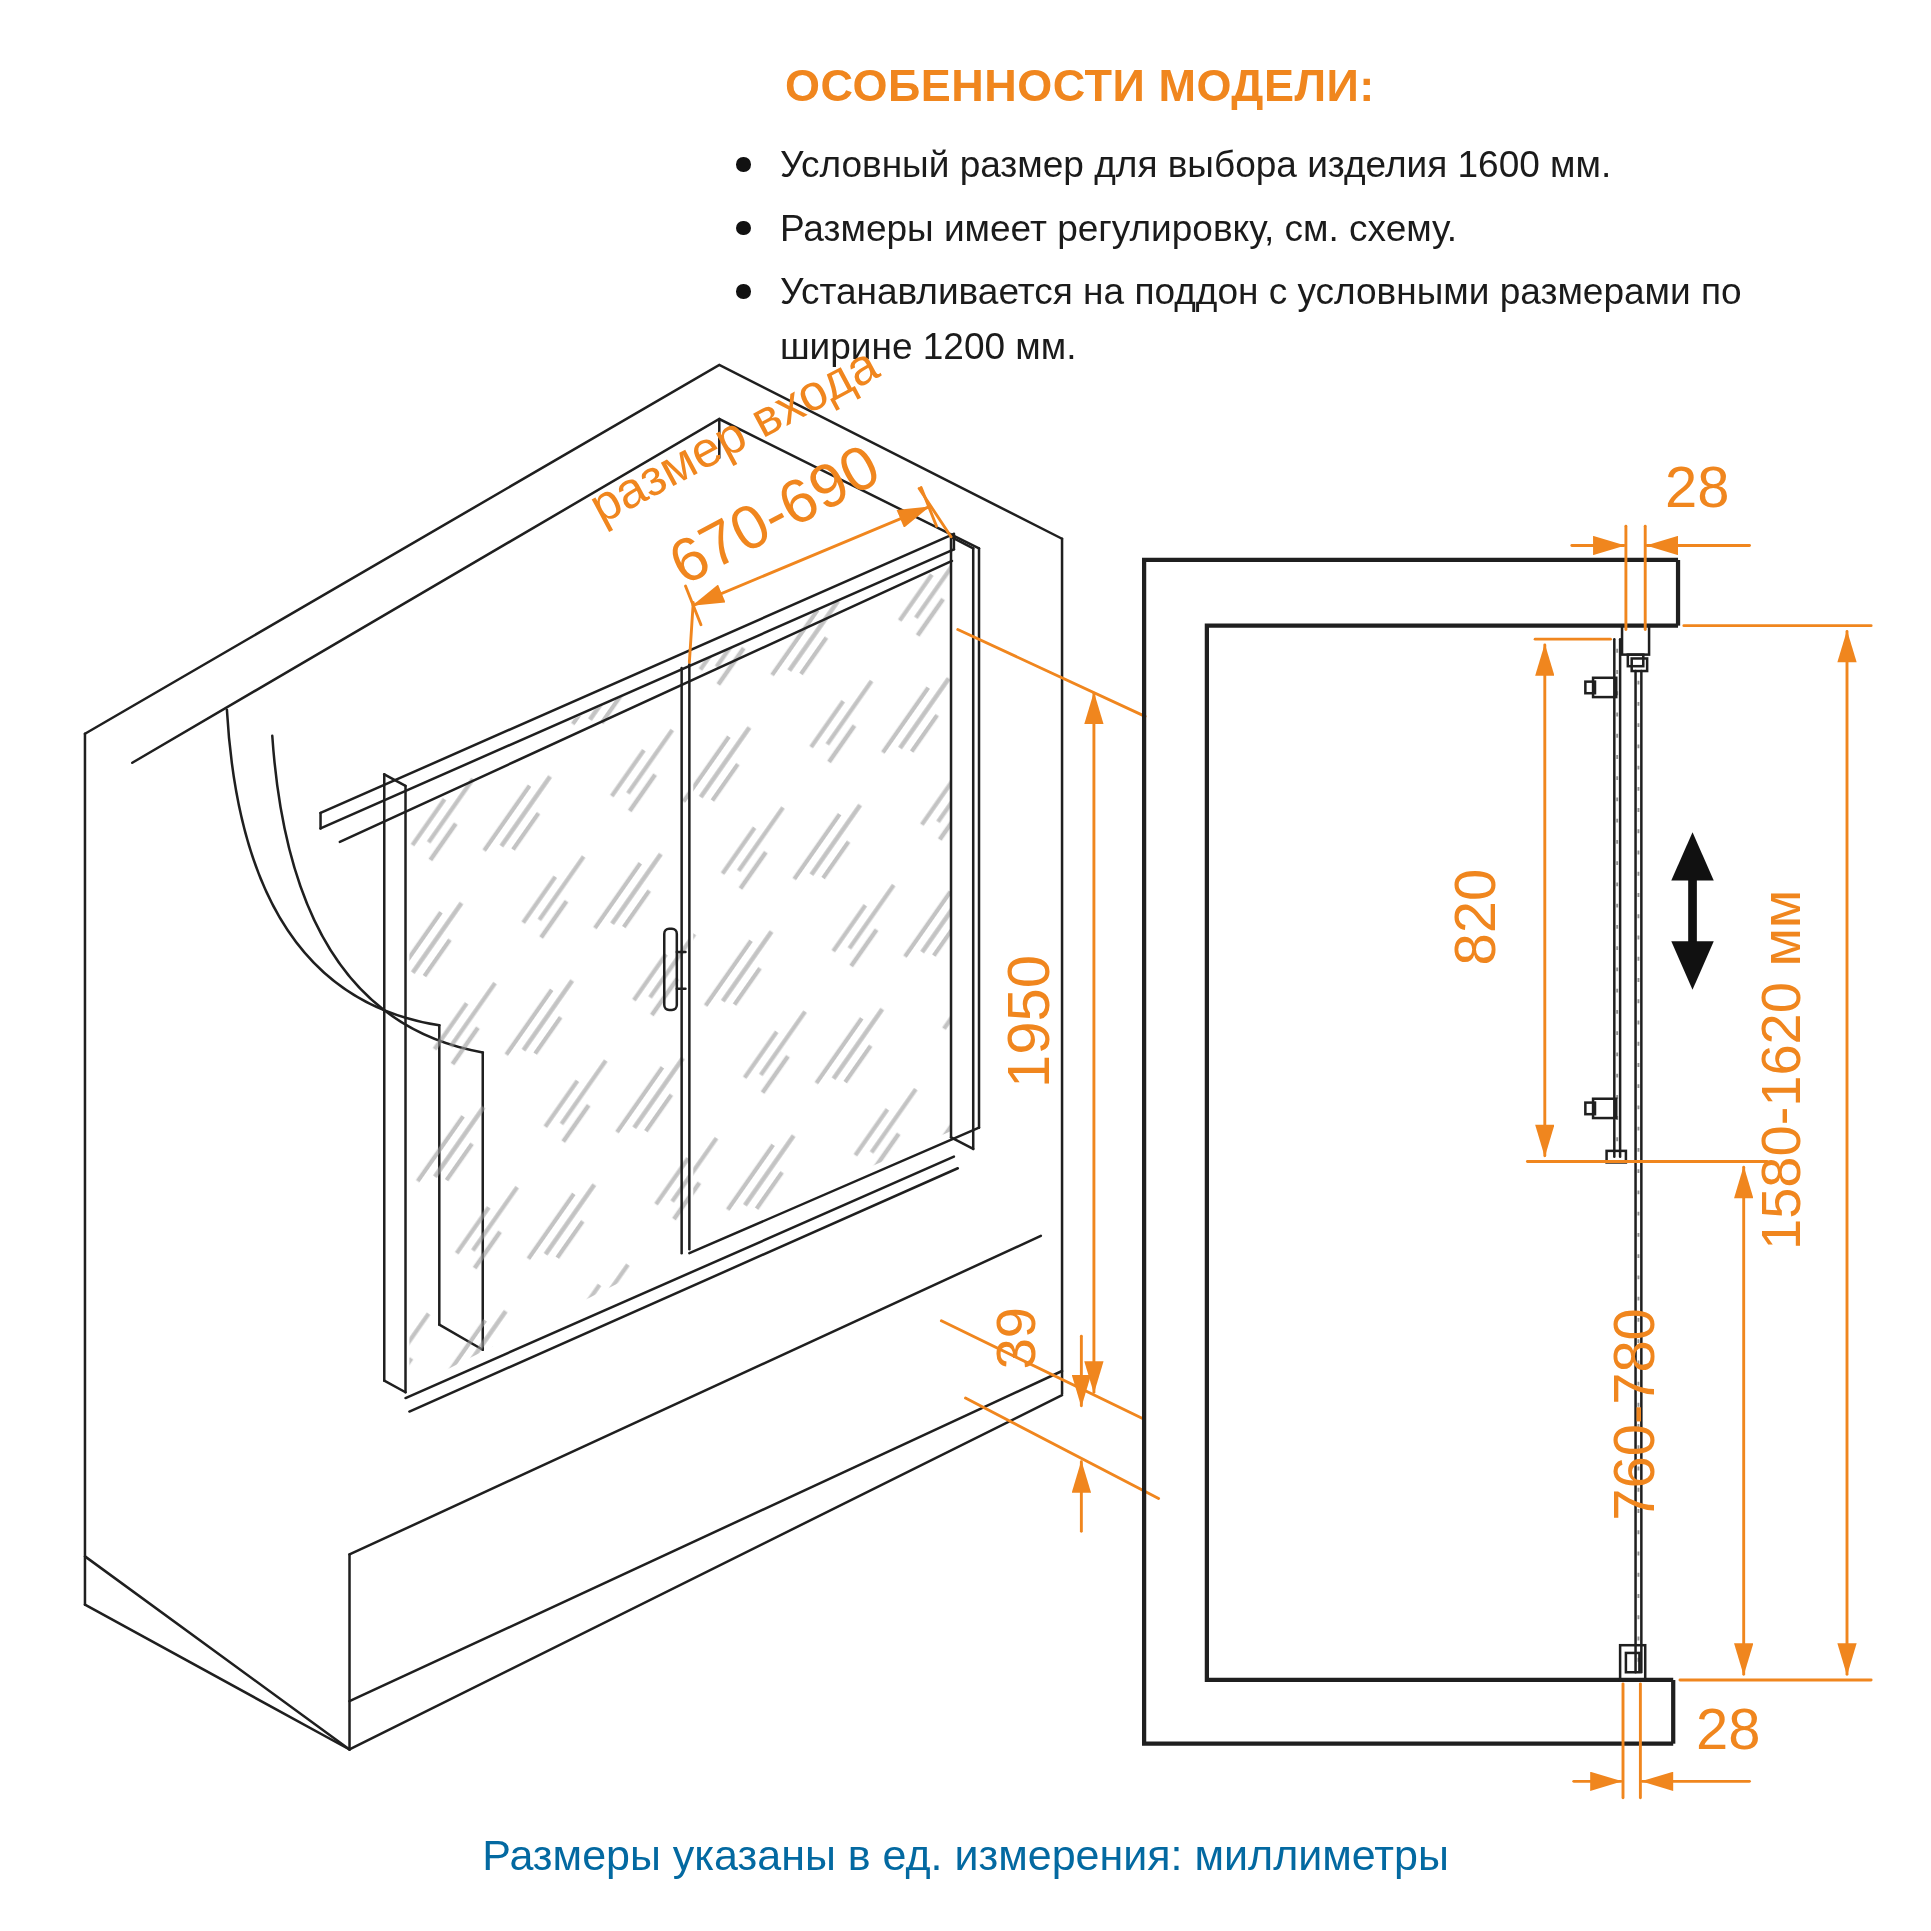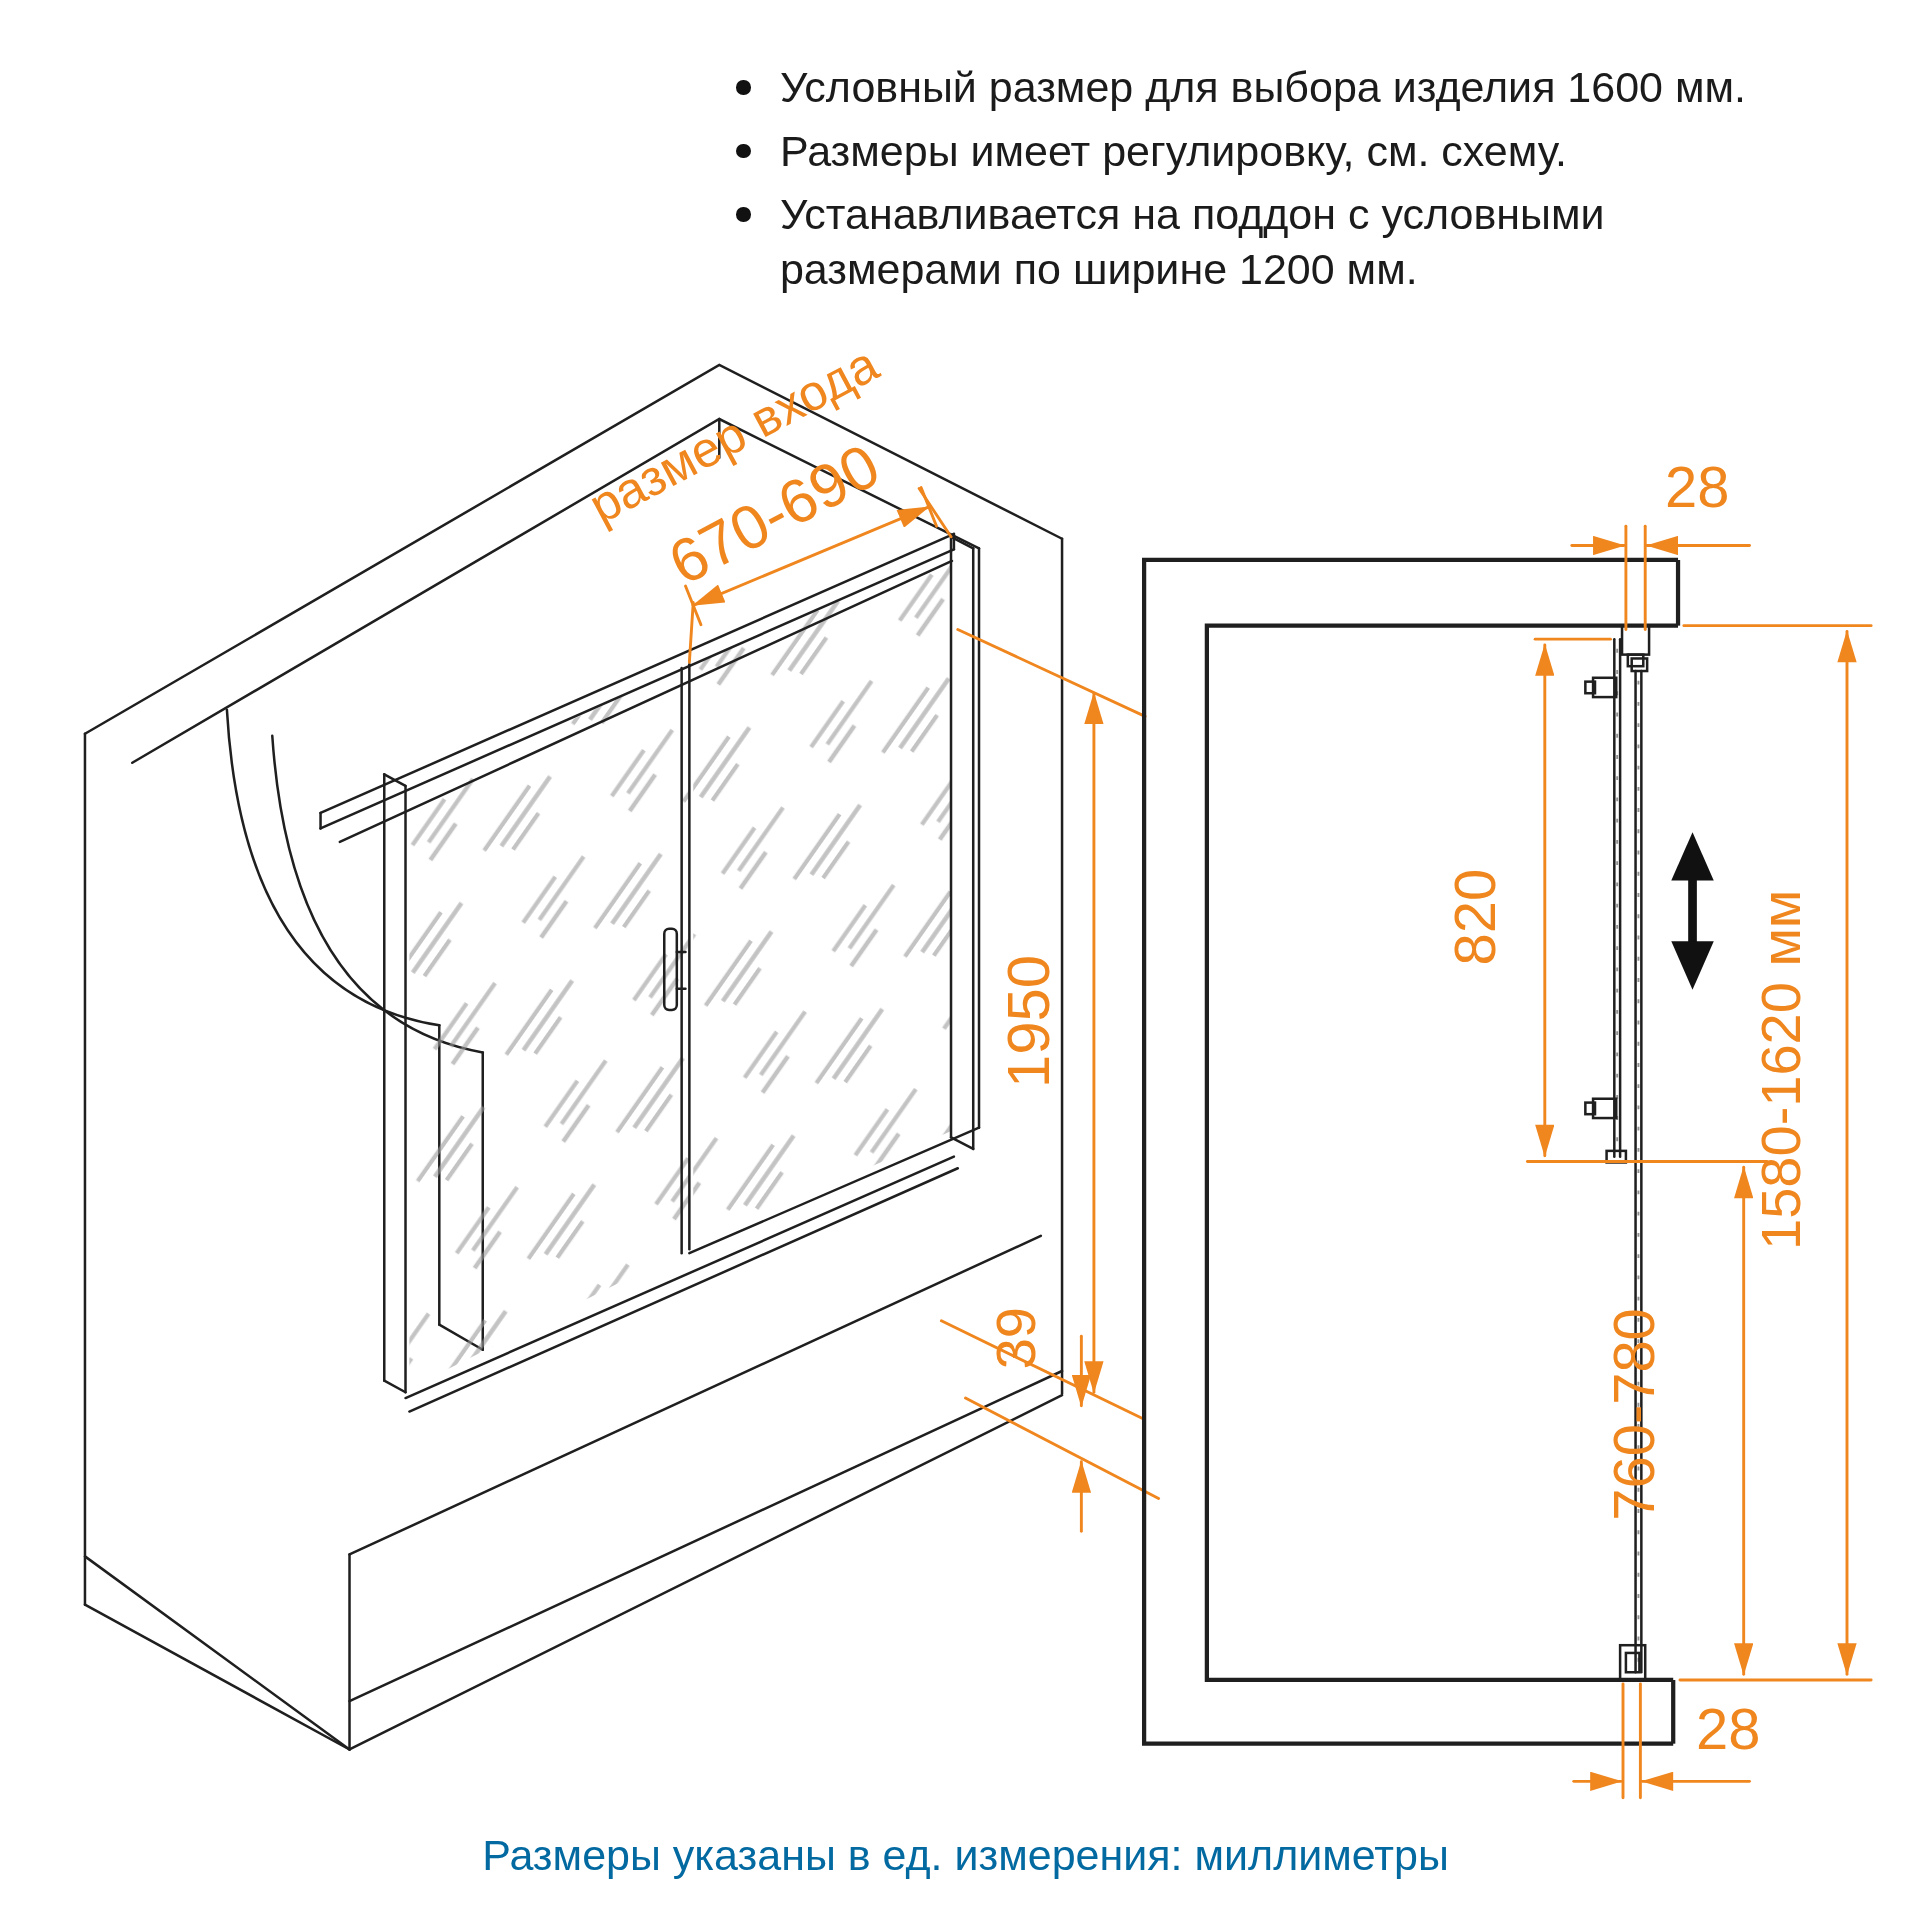--- a/index.html
+++ b/index.html
@@ -11,39 +11,40 @@
   .features h1{
     margin:0 0 25px 66px;font-size:45px;font-weight:800;letter-spacing:0.5px;
     color:#F0861E;font-family:"Liberation Sans",sans-serif;
   }
   .features ul{list-style:none;margin:0;padding:0;width:1072px;}
   .features li{display:flex;align-items:flex-start;margin-bottom:8.7px;}
   .features .dot{
     flex:0 0 auto;width:14.5px;height:14.5px;border-radius:50%;background:#111;
     margin:20px 29px 0 17.4px;
   }
-  .features .btxt{font-size:43px;line-height:55px;color:#1b1b1b;max-width:1038px;}
+  .features .btxt{font-size:37px;line-height:55px;color:#1b1b1b;max-width:1038px;}
   .caption{
     position:absolute;left:0;top:1831px;width:1931px;text-align:center;
     font-size:43px;color:#0369a1;
   }
   svg.draw{position:absolute;left:0;top:0;}
   svg text{font-family:"Liberation Sans",sans-serif;fill:#F0861E;}
   .ln{stroke:#1f1f1f;stroke-width:2.6;fill:none;stroke-linecap:round;}
   .lnthick{stroke:#1f1f1f;stroke-width:4.4;fill:none;}
   .dim{stroke:#F0861E;stroke-width:3;fill:none;stroke-linecap:round;}
   .glass{fill:url(#hatch);opacity:.6;stroke:none;}
   .gdash{stroke:#8f8f8f;stroke-width:2;fill:none;stroke-dasharray:4 18;}
 </style>
 </head>
 <body>
 
 <div class="canvas">
 
   <div class="features">
+    <h1>ОСОБЕННОСТИ МОДЕЛИ:</h1>
     <ul>
       <li>
         <span class="dot"></span>
         <span class="btxt">Условный размер для выбора изделия 1600 мм.</span>
       </li>
       <li>
         <span class="dot"></span>
         <span class="btxt">Размеры имеет регулировку, см. схему.</span>
       </li>
       <li>

